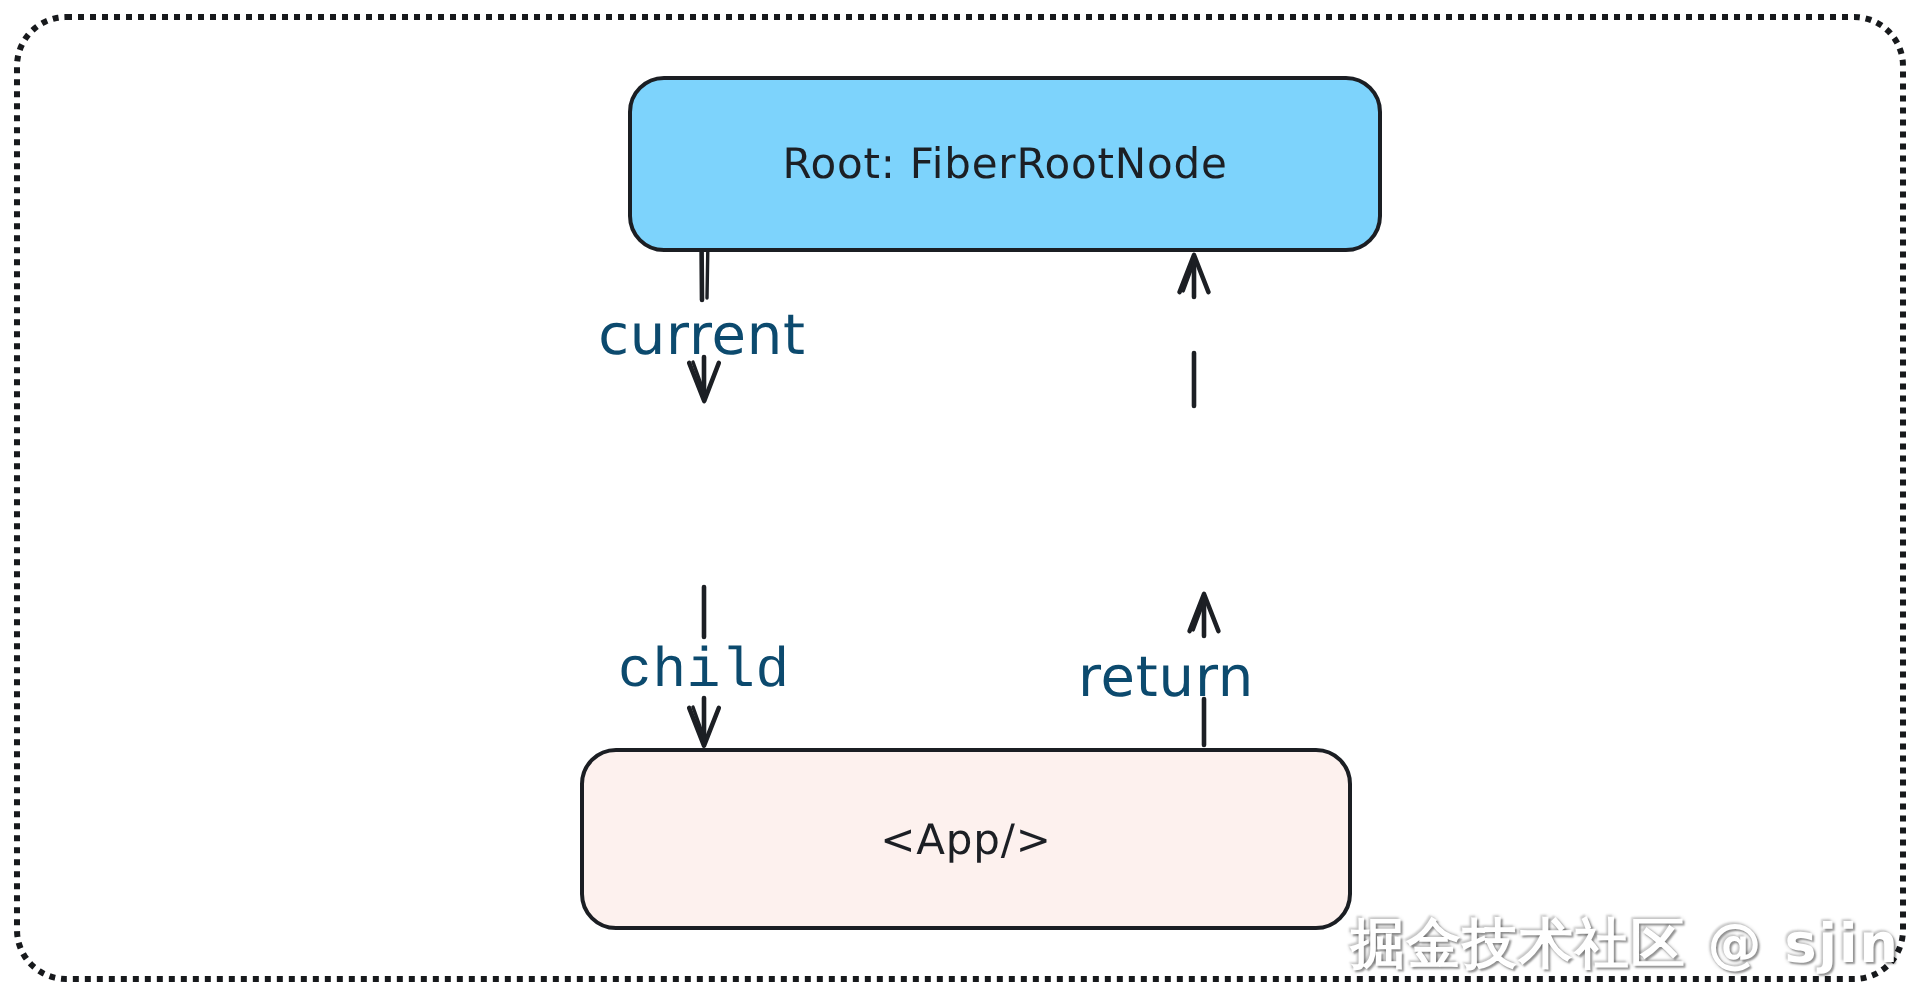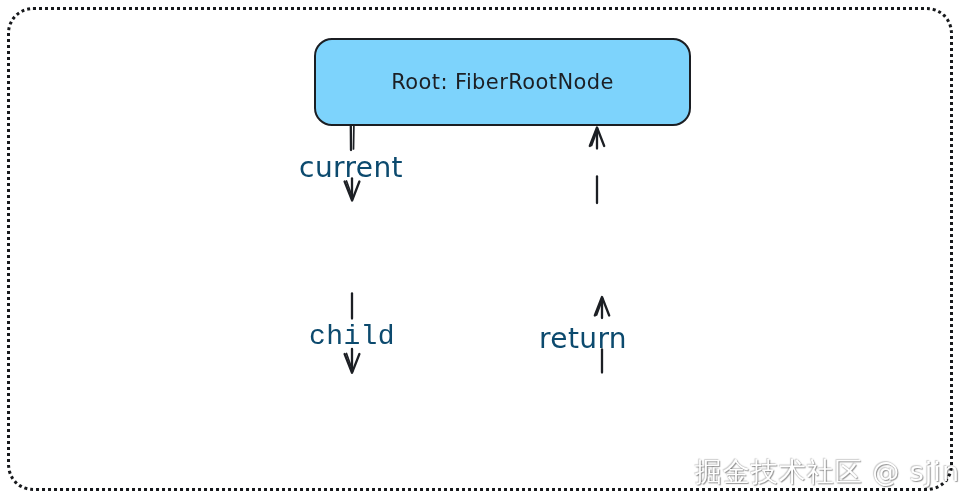--- a/index.html
+++ b/index.html
@@ -53,24 +53,24 @@
     letter-spacing: 0.4px;
     white-space: nowrap;
     text-align: center;
   }
   .label-current   { left: 351px; top: 151px; }
   .label-statenode { left: 595px; top: 148px; }
   .label-child     { left: 352px; top: 321px; font-family: Liberation Mono, monospace; }
   .label-return    { left: 583px; top: 322px; }
   .watermark {
     position: absolute;
-    right: 0;
+    right: 10px;
     bottom: 8px;
     font-size: 27px;
-    font-weight: normal;
+    font-weight: bold;
     color: #ffffff;
     letter-spacing: 1px;
     text-shadow:
       1px 1px 1px rgba(0,0,0,0.38),
       -1px -1px 1px rgba(0,0,0,0.15),
       0 0 2px rgba(0,0,0,0.22);
     z-index: 5;
     white-space: nowrap;
   }
 </style>
@@ -107,20 +107,23 @@
       <path class="ink" d="M602 299 L602 318"></path>
       <path class="ink" d="M602 349.5 L602 372.5"></path>
     </g>
   </svg>
 
   <div class="node node-root">
     <span>Root: FiberRootNode</span>
   </div>
 
 
+  <div class="node node-app">
+    <span>&lt;App/&gt;</span>
+  </div>
 
   <div class="edge-label label-current">current</div>
   <div class="edge-label label-child">child</div>
   <div class="edge-label label-return">return</div>
 
   <div class="watermark">掘金技术社区 @ sjin</div>
 
 </div>
 
 </body></html>

